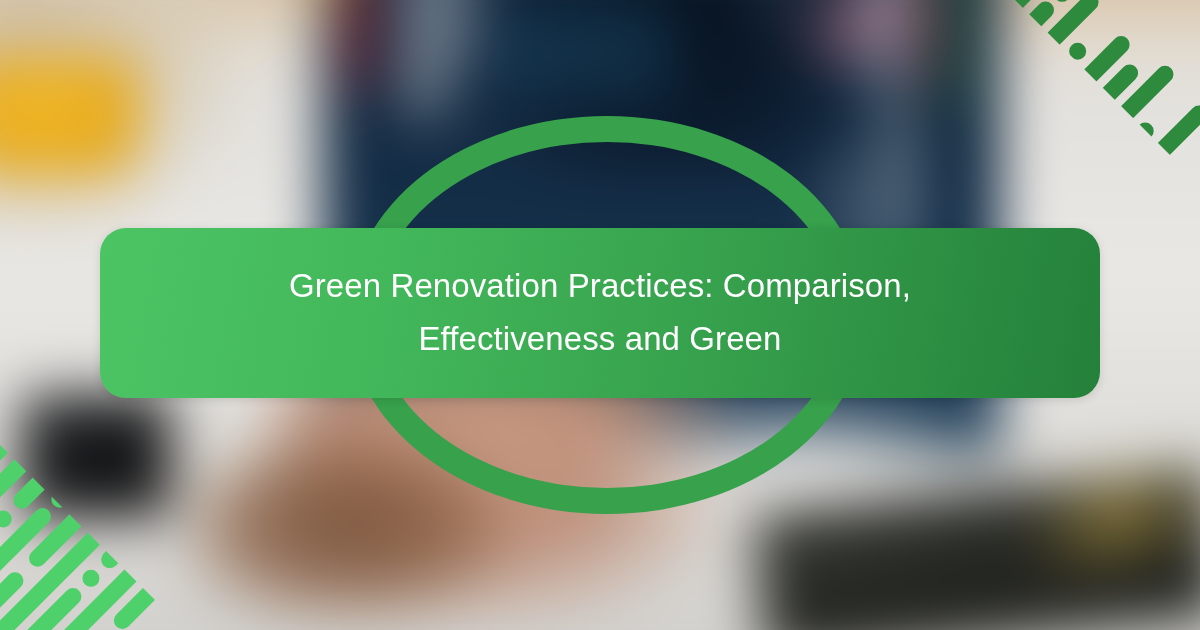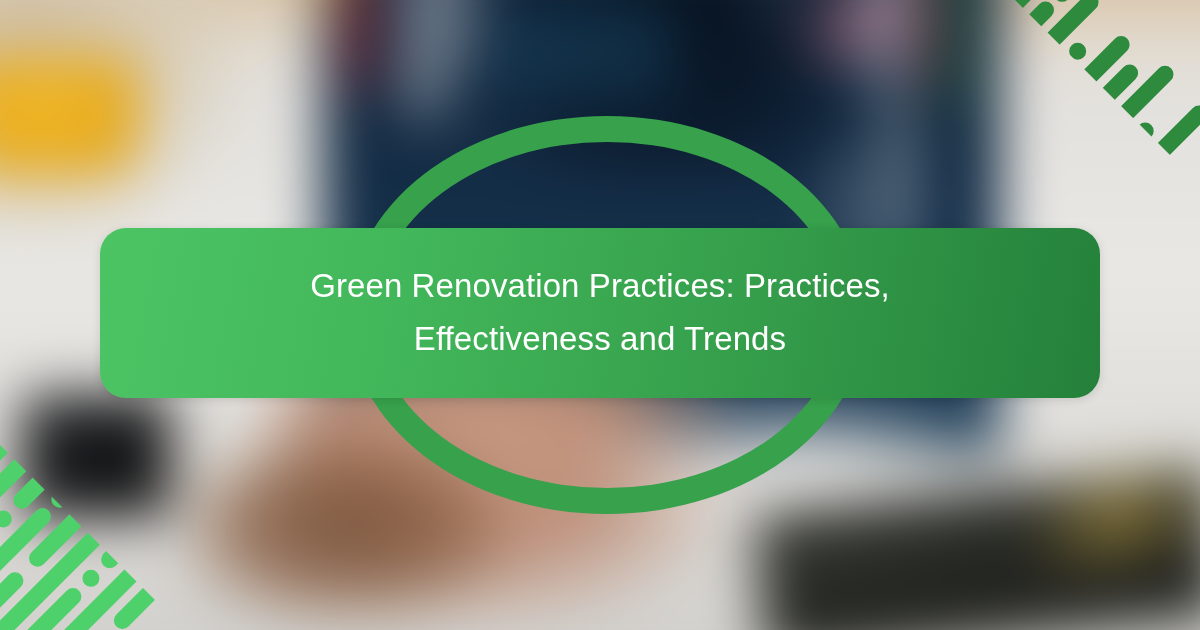--- a/index.html
+++ b/index.html
@@ -250,16 +250,16 @@
         <circle cx="62" cy="120.5" r="8.5"></circle>
         <rect x="80" y="112" width="80" height="17" rx="8.5"></rect>
         <rect x="-60" y="138" width="165" height="17" rx="8.5"></rect>
         <rect x="-60" y="164" width="90" height="17" rx="8.5"></rect>
         <rect x="46" y="164" width="105" height="17" rx="8.5"></rect>
       </g>
     </g>
   </svg>
 
   <div class="title-bar">
-    <h1 class="title-text">Green Renovation Practices: Practices, Effectiveness and Trends</h1>
+    <h1 class="title-text">Green Renovation Practices: Comparison, Effectiveness and Green</h1>
   </div>
 
 </div>
 
 </body></html>

